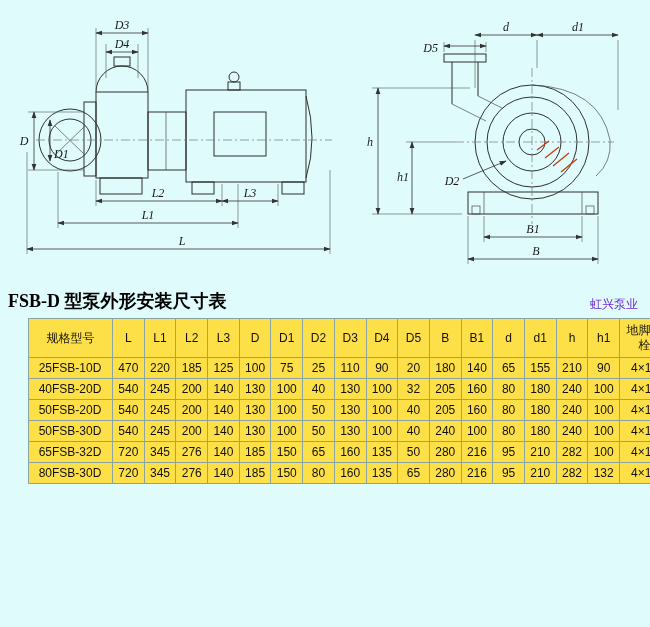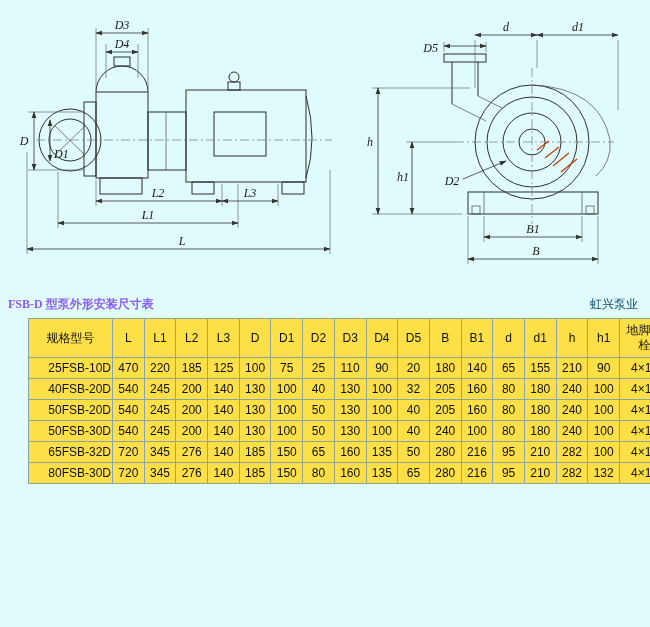--- a/index.html
+++ b/index.html
@@ -15,34 +15,34 @@
   .thin{stroke:#4a4a4a;stroke-width:0.7;fill:none;}
   .ext{stroke:#555;stroke-width:0.6;fill:none;}
   .dim{stroke:#333;stroke-width:0.8;fill:none;}
   .cl{stroke:#777;stroke-width:0.7;stroke-dasharray:9 3 2 3;fill:none;}
   .red{stroke:#cc3300;stroke-width:1.2;fill:none;}
   .dimtext{font:italic 12px "Liberation Serif",serif;fill:#1a1a1a;}
   .title-bar{
     display:flex;justify-content:space-between;align-items:flex-end;
     padding:3px 12px 5px 8px;height:22px;box-sizing:border-box;
   }
-  .title{color:#8b5cf6;font-weight:bold;font-size:12px;font-family:"Liberation Serif",serif;}
-  .brand{color:#0c4a6e;font-size:12px;text-align:right;}
+  .title{color:#000000;font-weight:bold;font-size:18px;font-family:"Liberation Serif",serif;}
+  .brand{color:#6d28d9;font-size:12px;text-align:right;}
   .tbl-wrap{padding:0 4px;}
   table{
     border-collapse:collapse;table-layout:fixed;width:100%;
     background:#fde047;
     margin-left:24px;
   }
   th,td{
     border:1px solid #8aa3a3;font-size:12px;text-align:center;
     padding:3px 1px;color:#111;overflow:hidden;white-space:nowrap;
   }
   th{font-weight:normal;padding:4px 1px;white-space:normal;line-height:1.25;}
-  td:first-child{text-align:right;padding-left:0;}
+  td:first-child{text-align:center;padding-left:0;}
   .col-model{width:84px;}
   .col-bolt{width:50px;}
 </style>
 </head>
 <body>
 
 <div class="drawing-area">
   <svg width="650" height="296" viewBox="0 0 650 296">
     <defs>
       <marker id="arr" viewBox="0 0 10 10" refX="9" refY="5" markerWidth="9" markerHeight="9" orient="auto-start-reverse">

